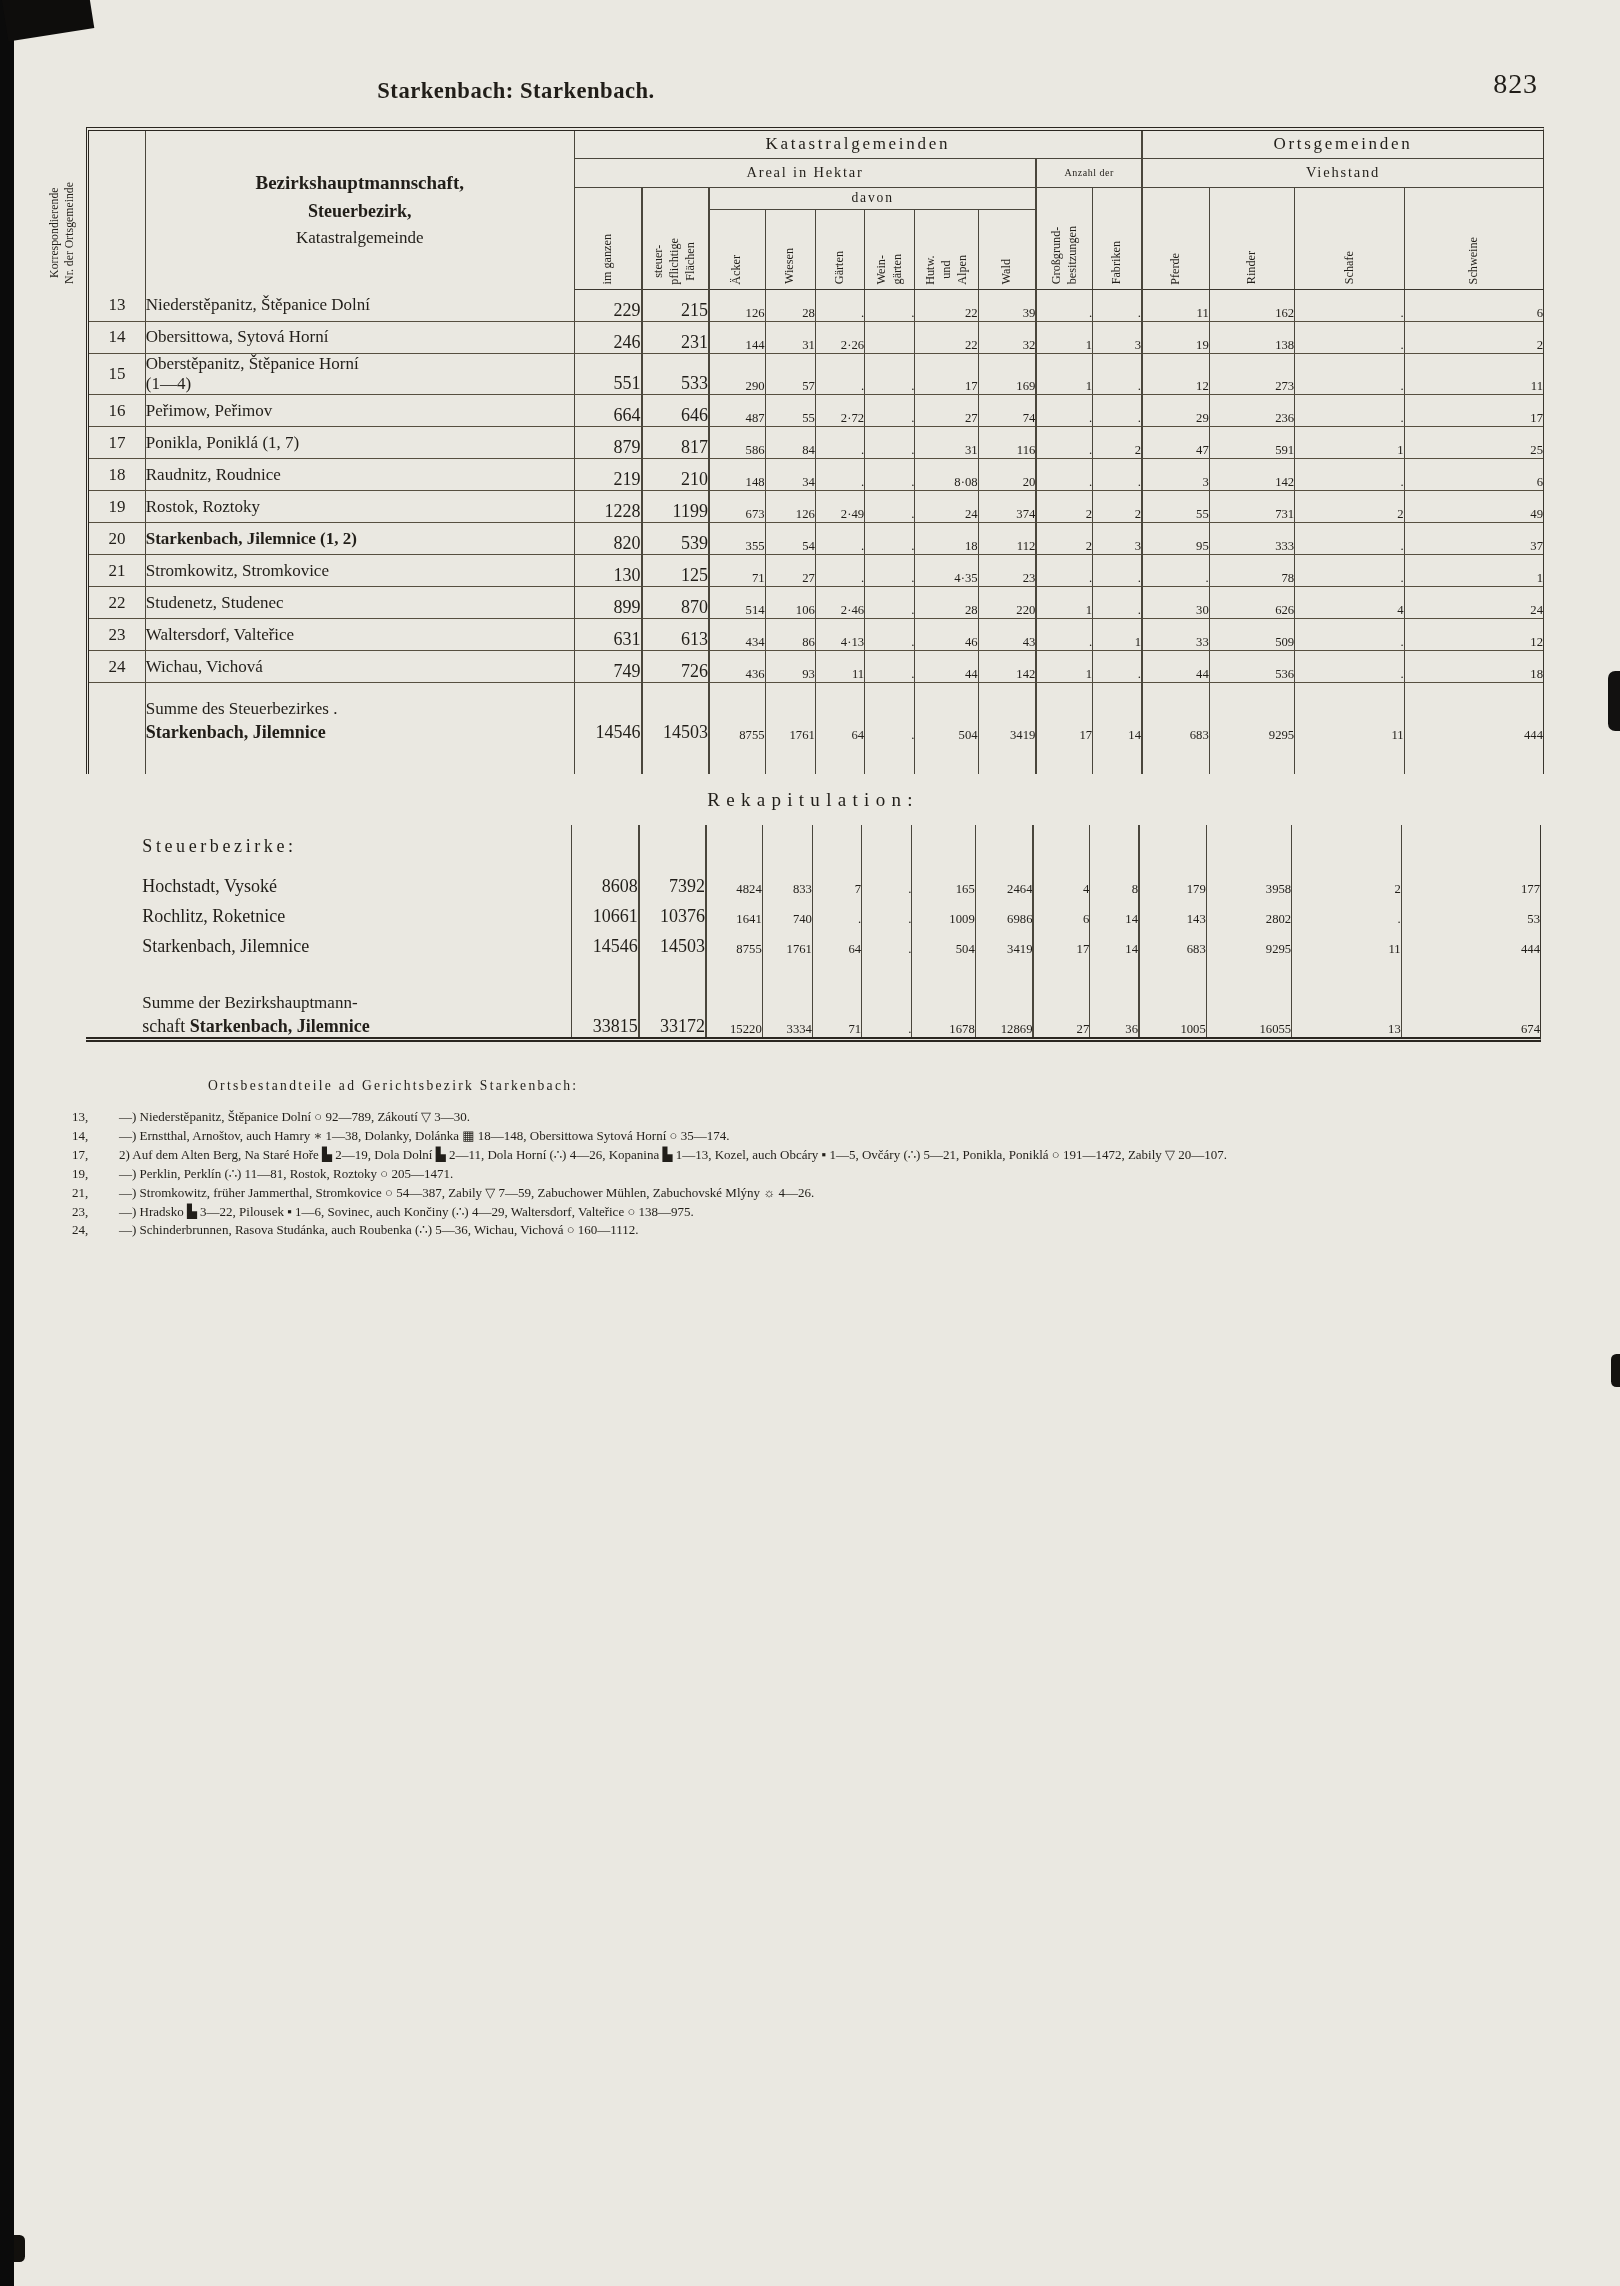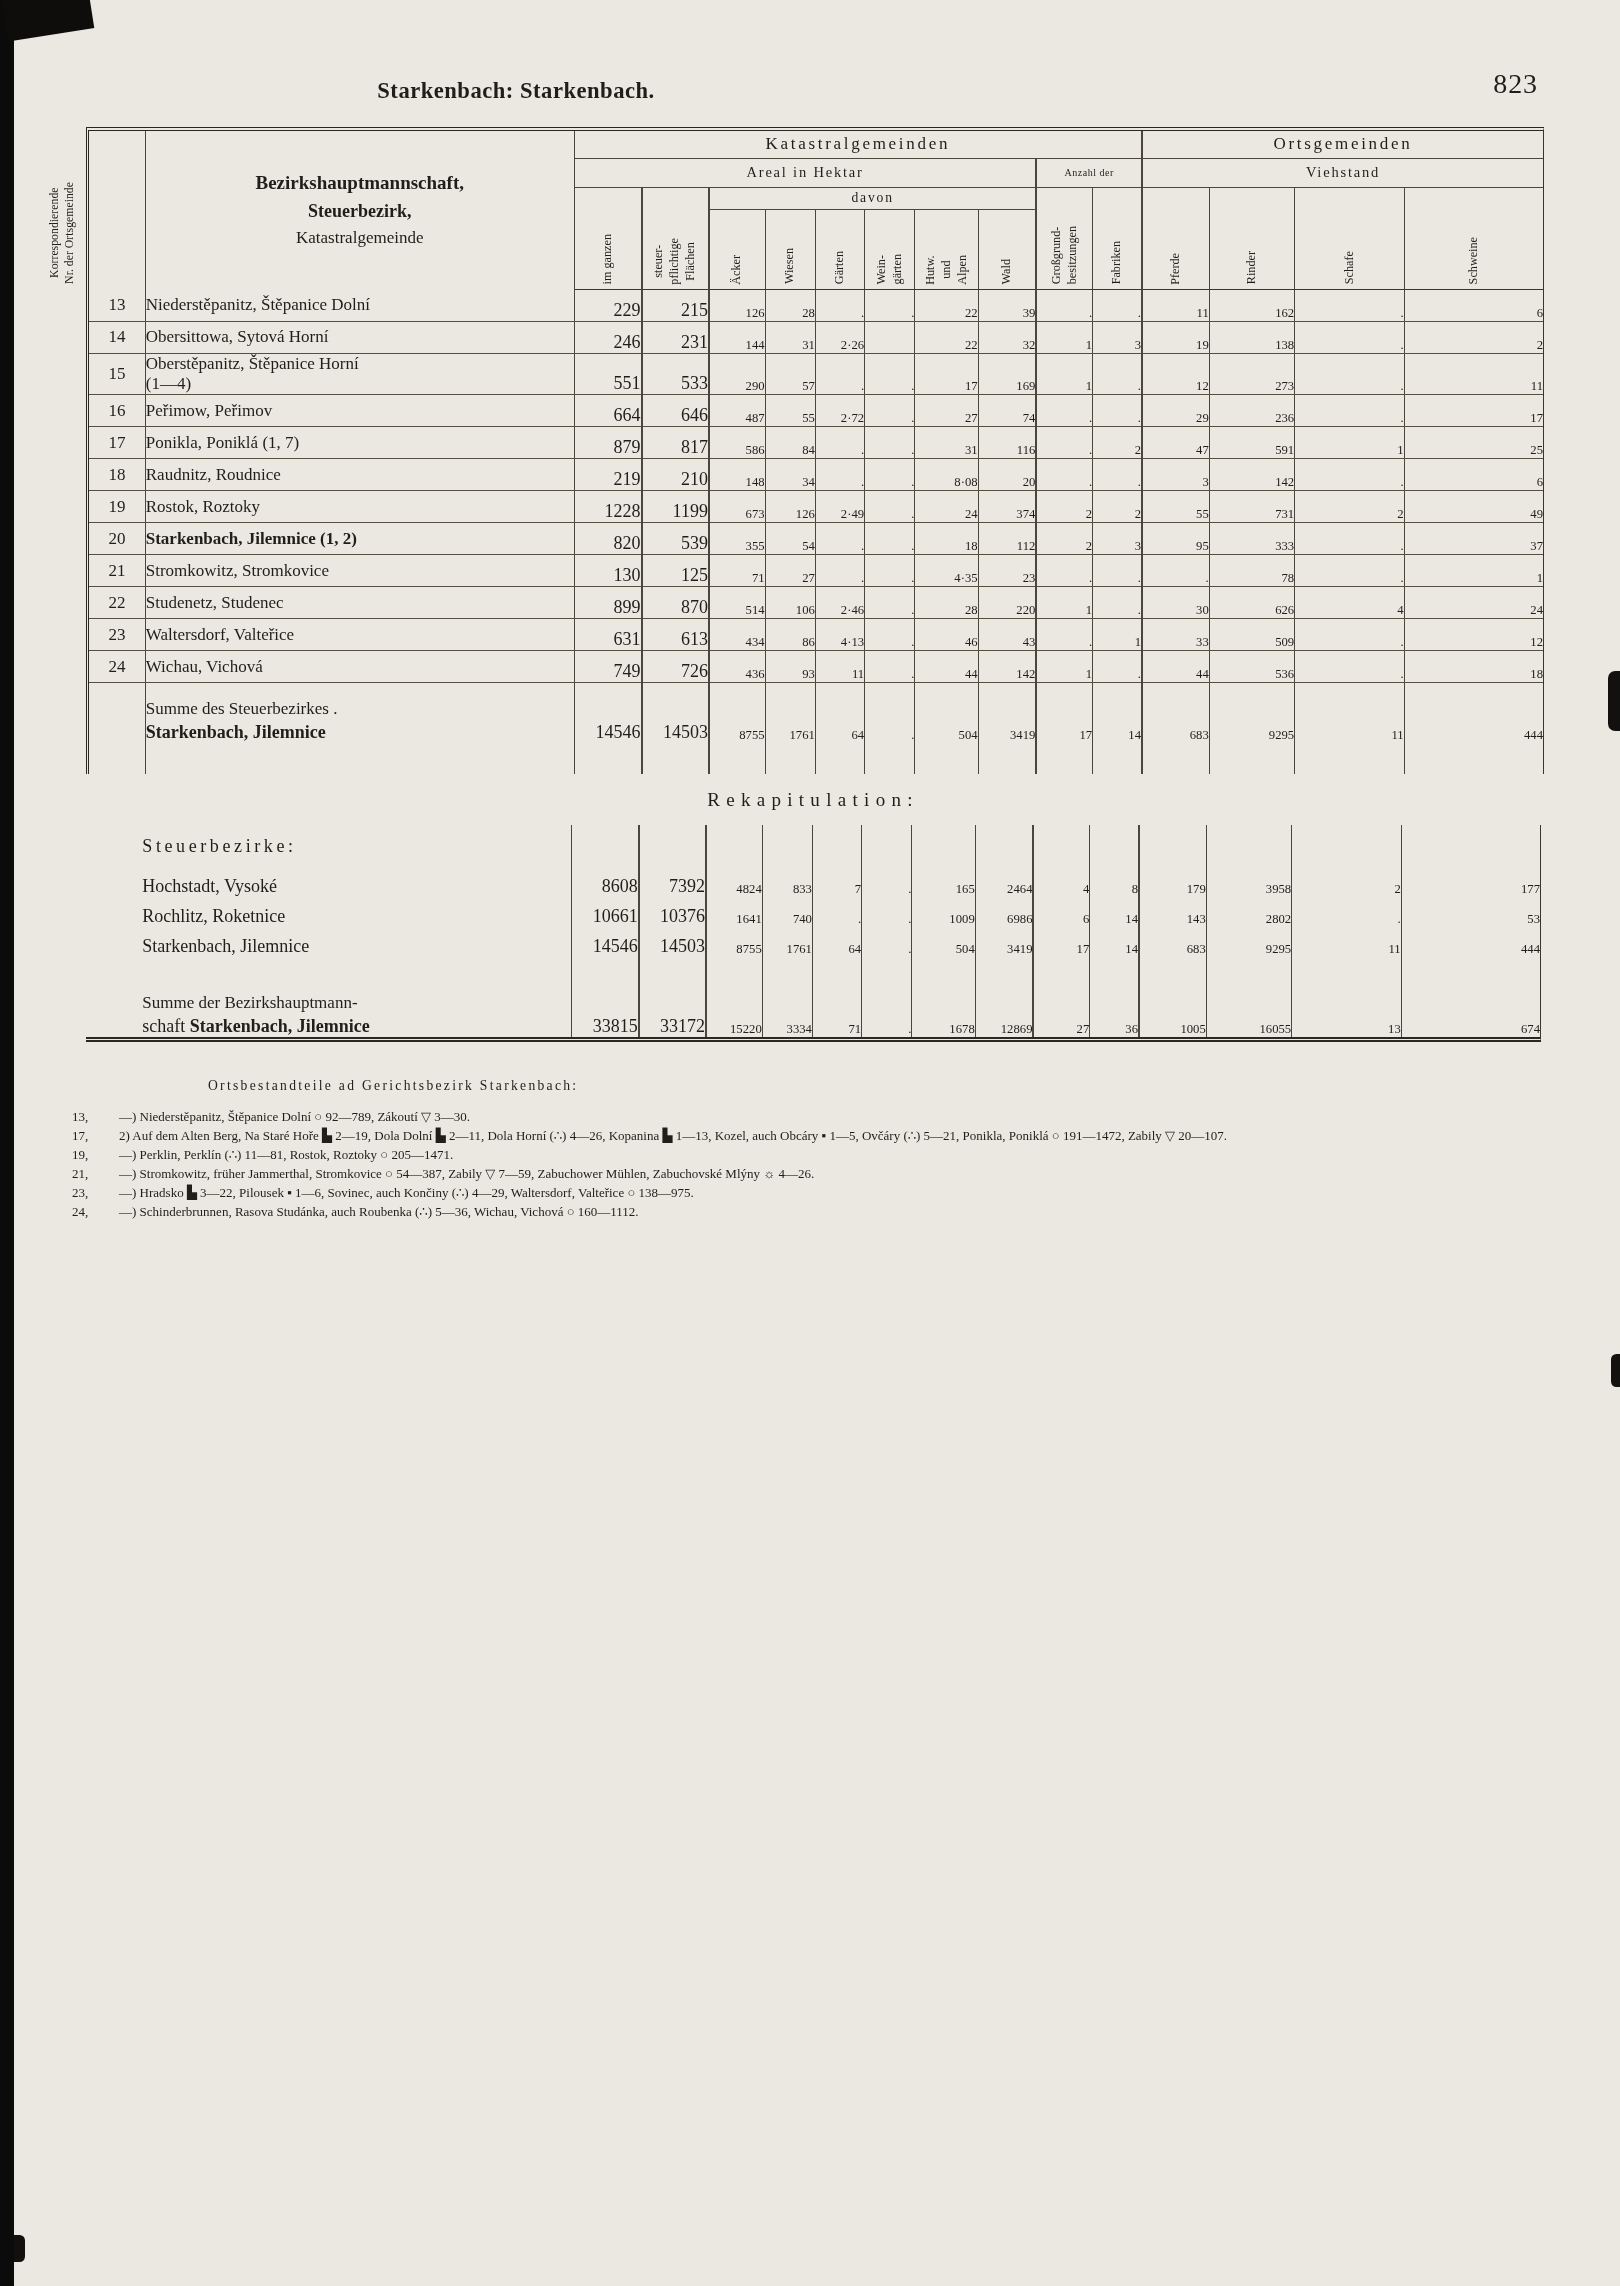--- a/index.html
+++ b/index.html
@@ -554,20 +554,24 @@
     </table>
   </div>
 
   <div class="footnotes">
     <div class="fn-title">Ortsbestandteile ad Gerichtsbezirk Starkenbach:</div>
     <div class="fn-item">
       <span class="fn-ref">13,</span>
       <span class="fn-text">—) Niederstěpanitz, Štěpanice Dolní ○ 92—789, Zákoutí ▽ 3—30.</span>
     </div>
     <div class="fn-item">
+      <span class="fn-ref">14,</span>
+      <span class="fn-text">—) Ernstthal, Arnoštov, auch Hamry ∗ 1—38, Dolanky, Dolánka ▦ 18—148, Obersittowa Sytová Horní ○ 35—174.</span>
+    </div>
+    <div class="fn-item">
       <span class="fn-ref">17,</span>
       <span class="fn-text">2) Auf dem Alten Berg, Na Staré Hoře ▙ 2—19, Dola Dolní ▙ 2—11, Dola Horní (∴) 4—26, Kopanina ▙ 1—13, Kozel, auch Obcáry ▪ 1—5, Ovčáry (∴) 5—21, Ponikla, Poniklá ○ 191—1472, Zabily ▽ 20—107.</span>
     </div>
     <div class="fn-item">
       <span class="fn-ref">19,</span>
       <span class="fn-text">—) Perklin, Perklín (∴) 11—81, Rostok, Roztoky ○ 205—1471.</span>
     </div>
     <div class="fn-item">
       <span class="fn-ref">21,</span>
       <span class="fn-text">—) Stromkowitz, früher Jammerthal, Stromkovice ○ 54—387, Zabily ▽ 7—59, Zabuchower Mühlen, Zabuchovské Mlýny ☼ 4—26.</span>

